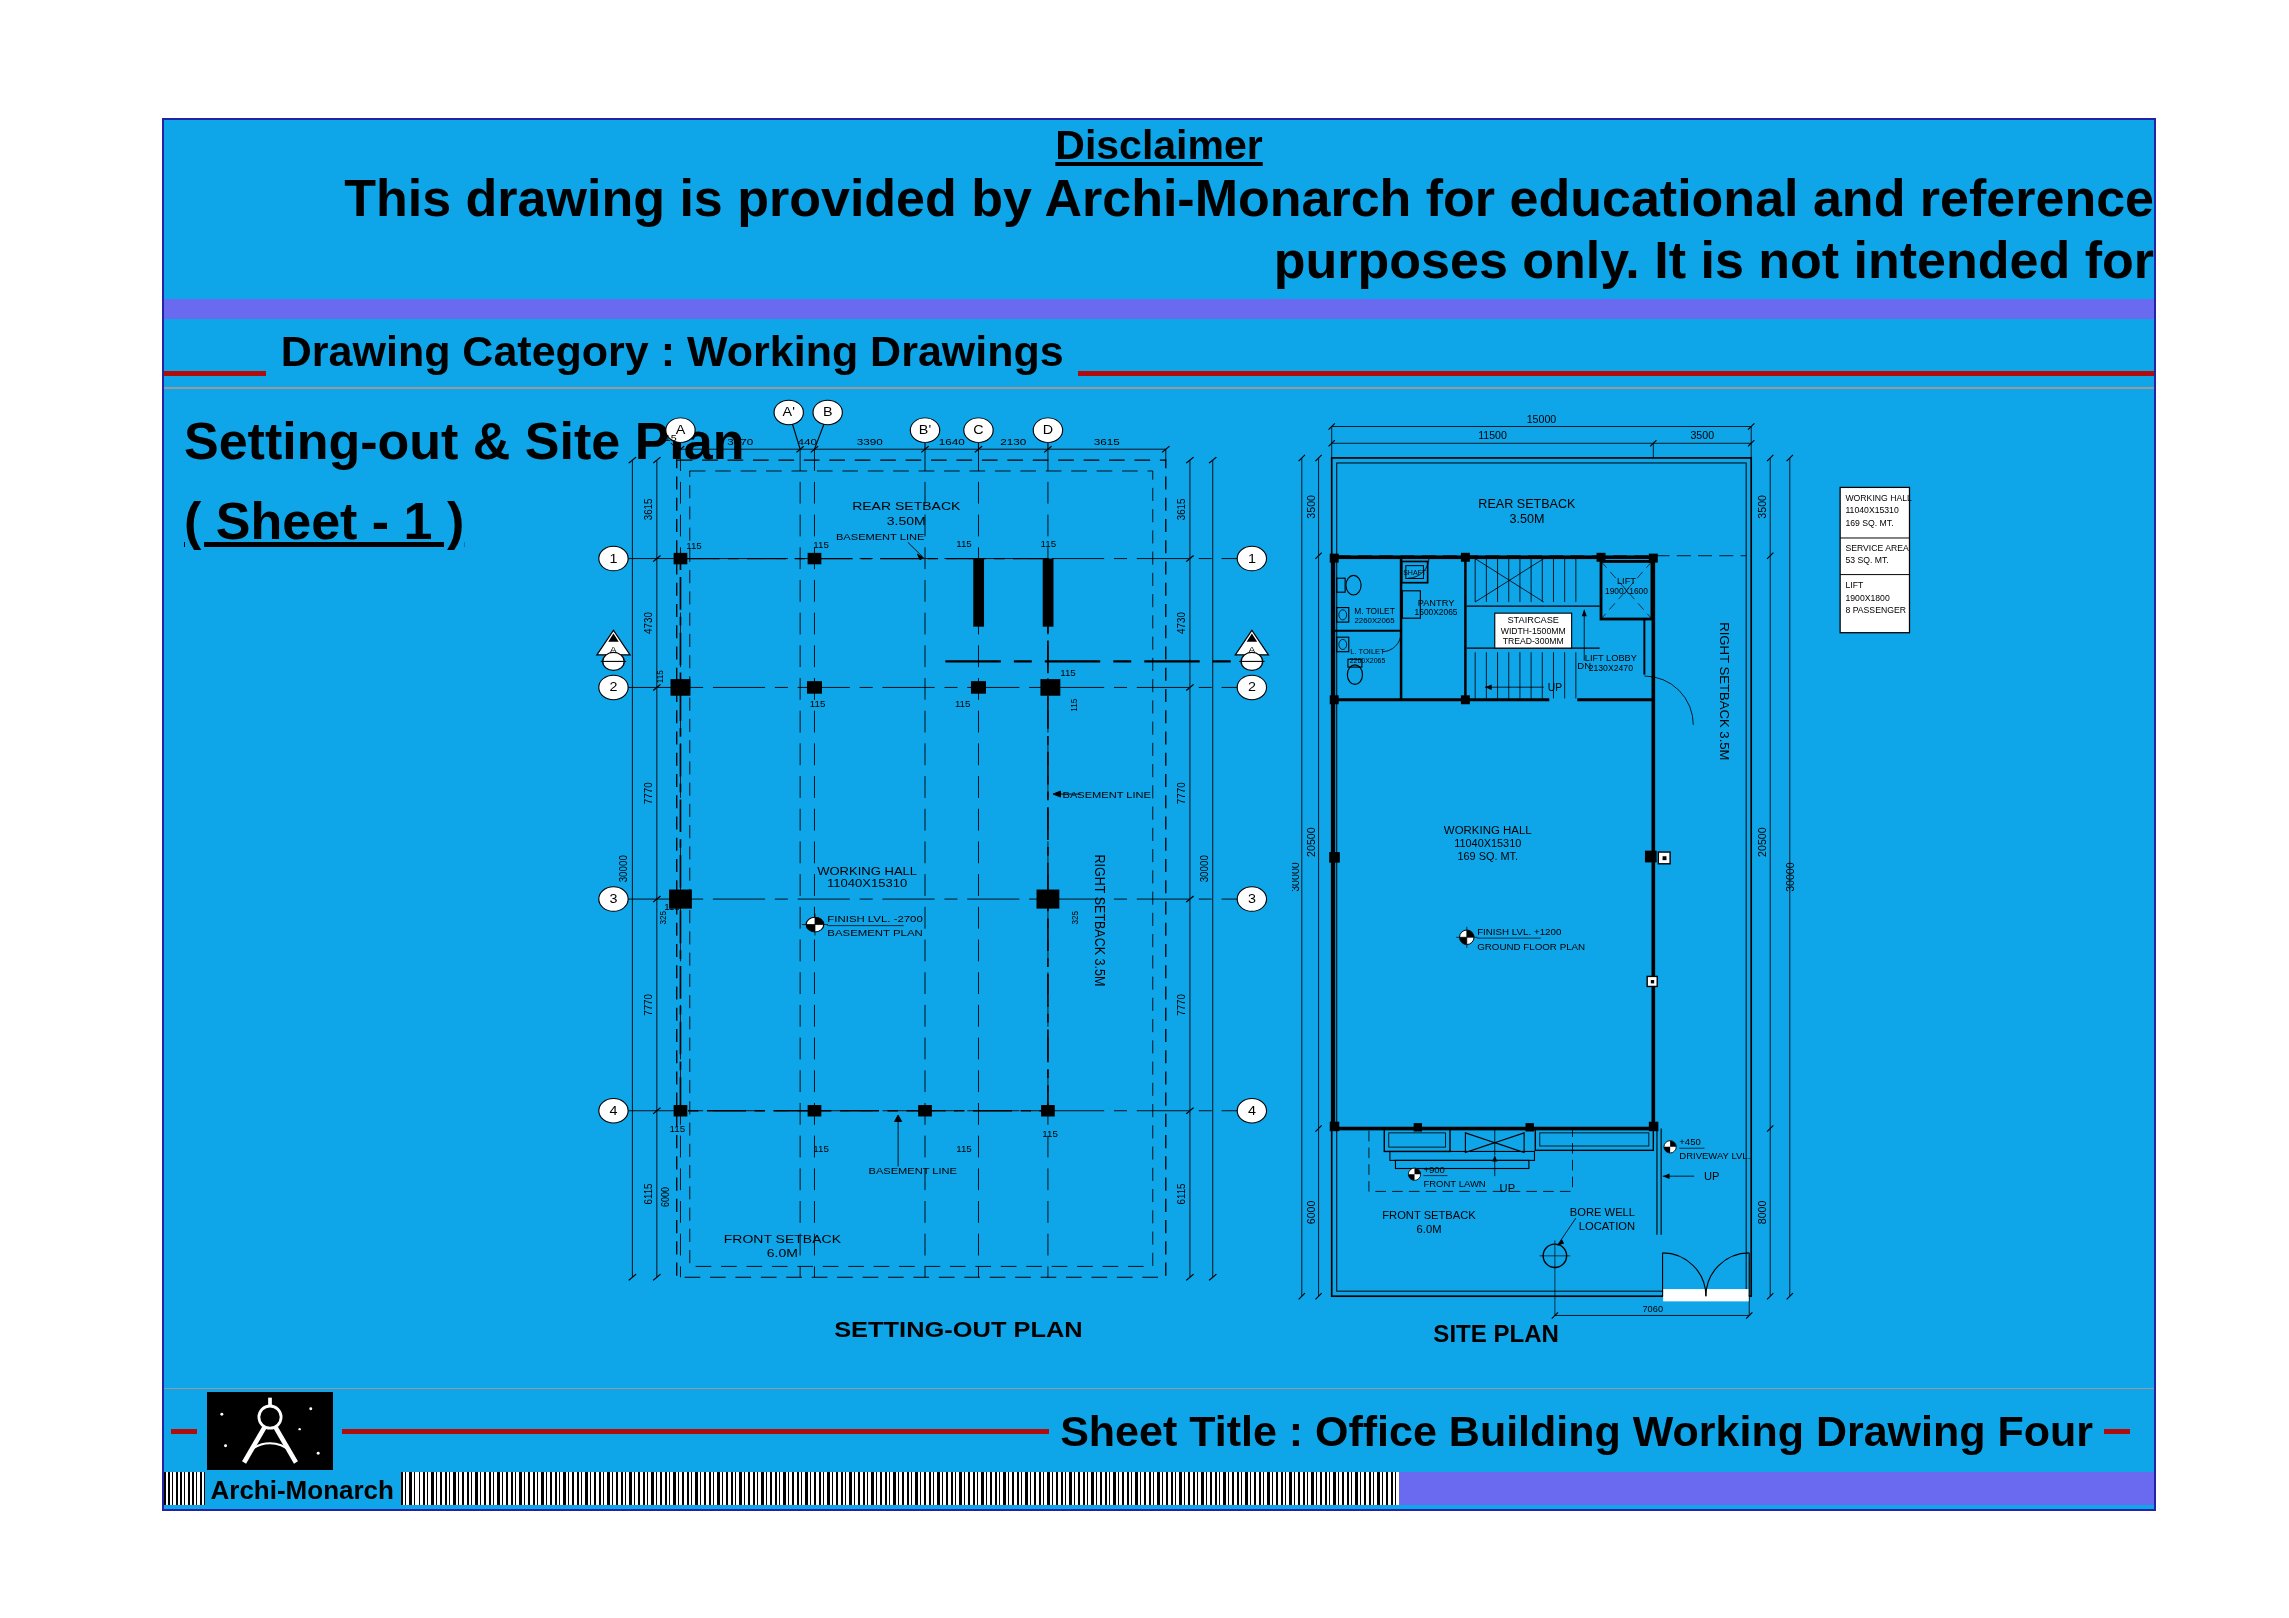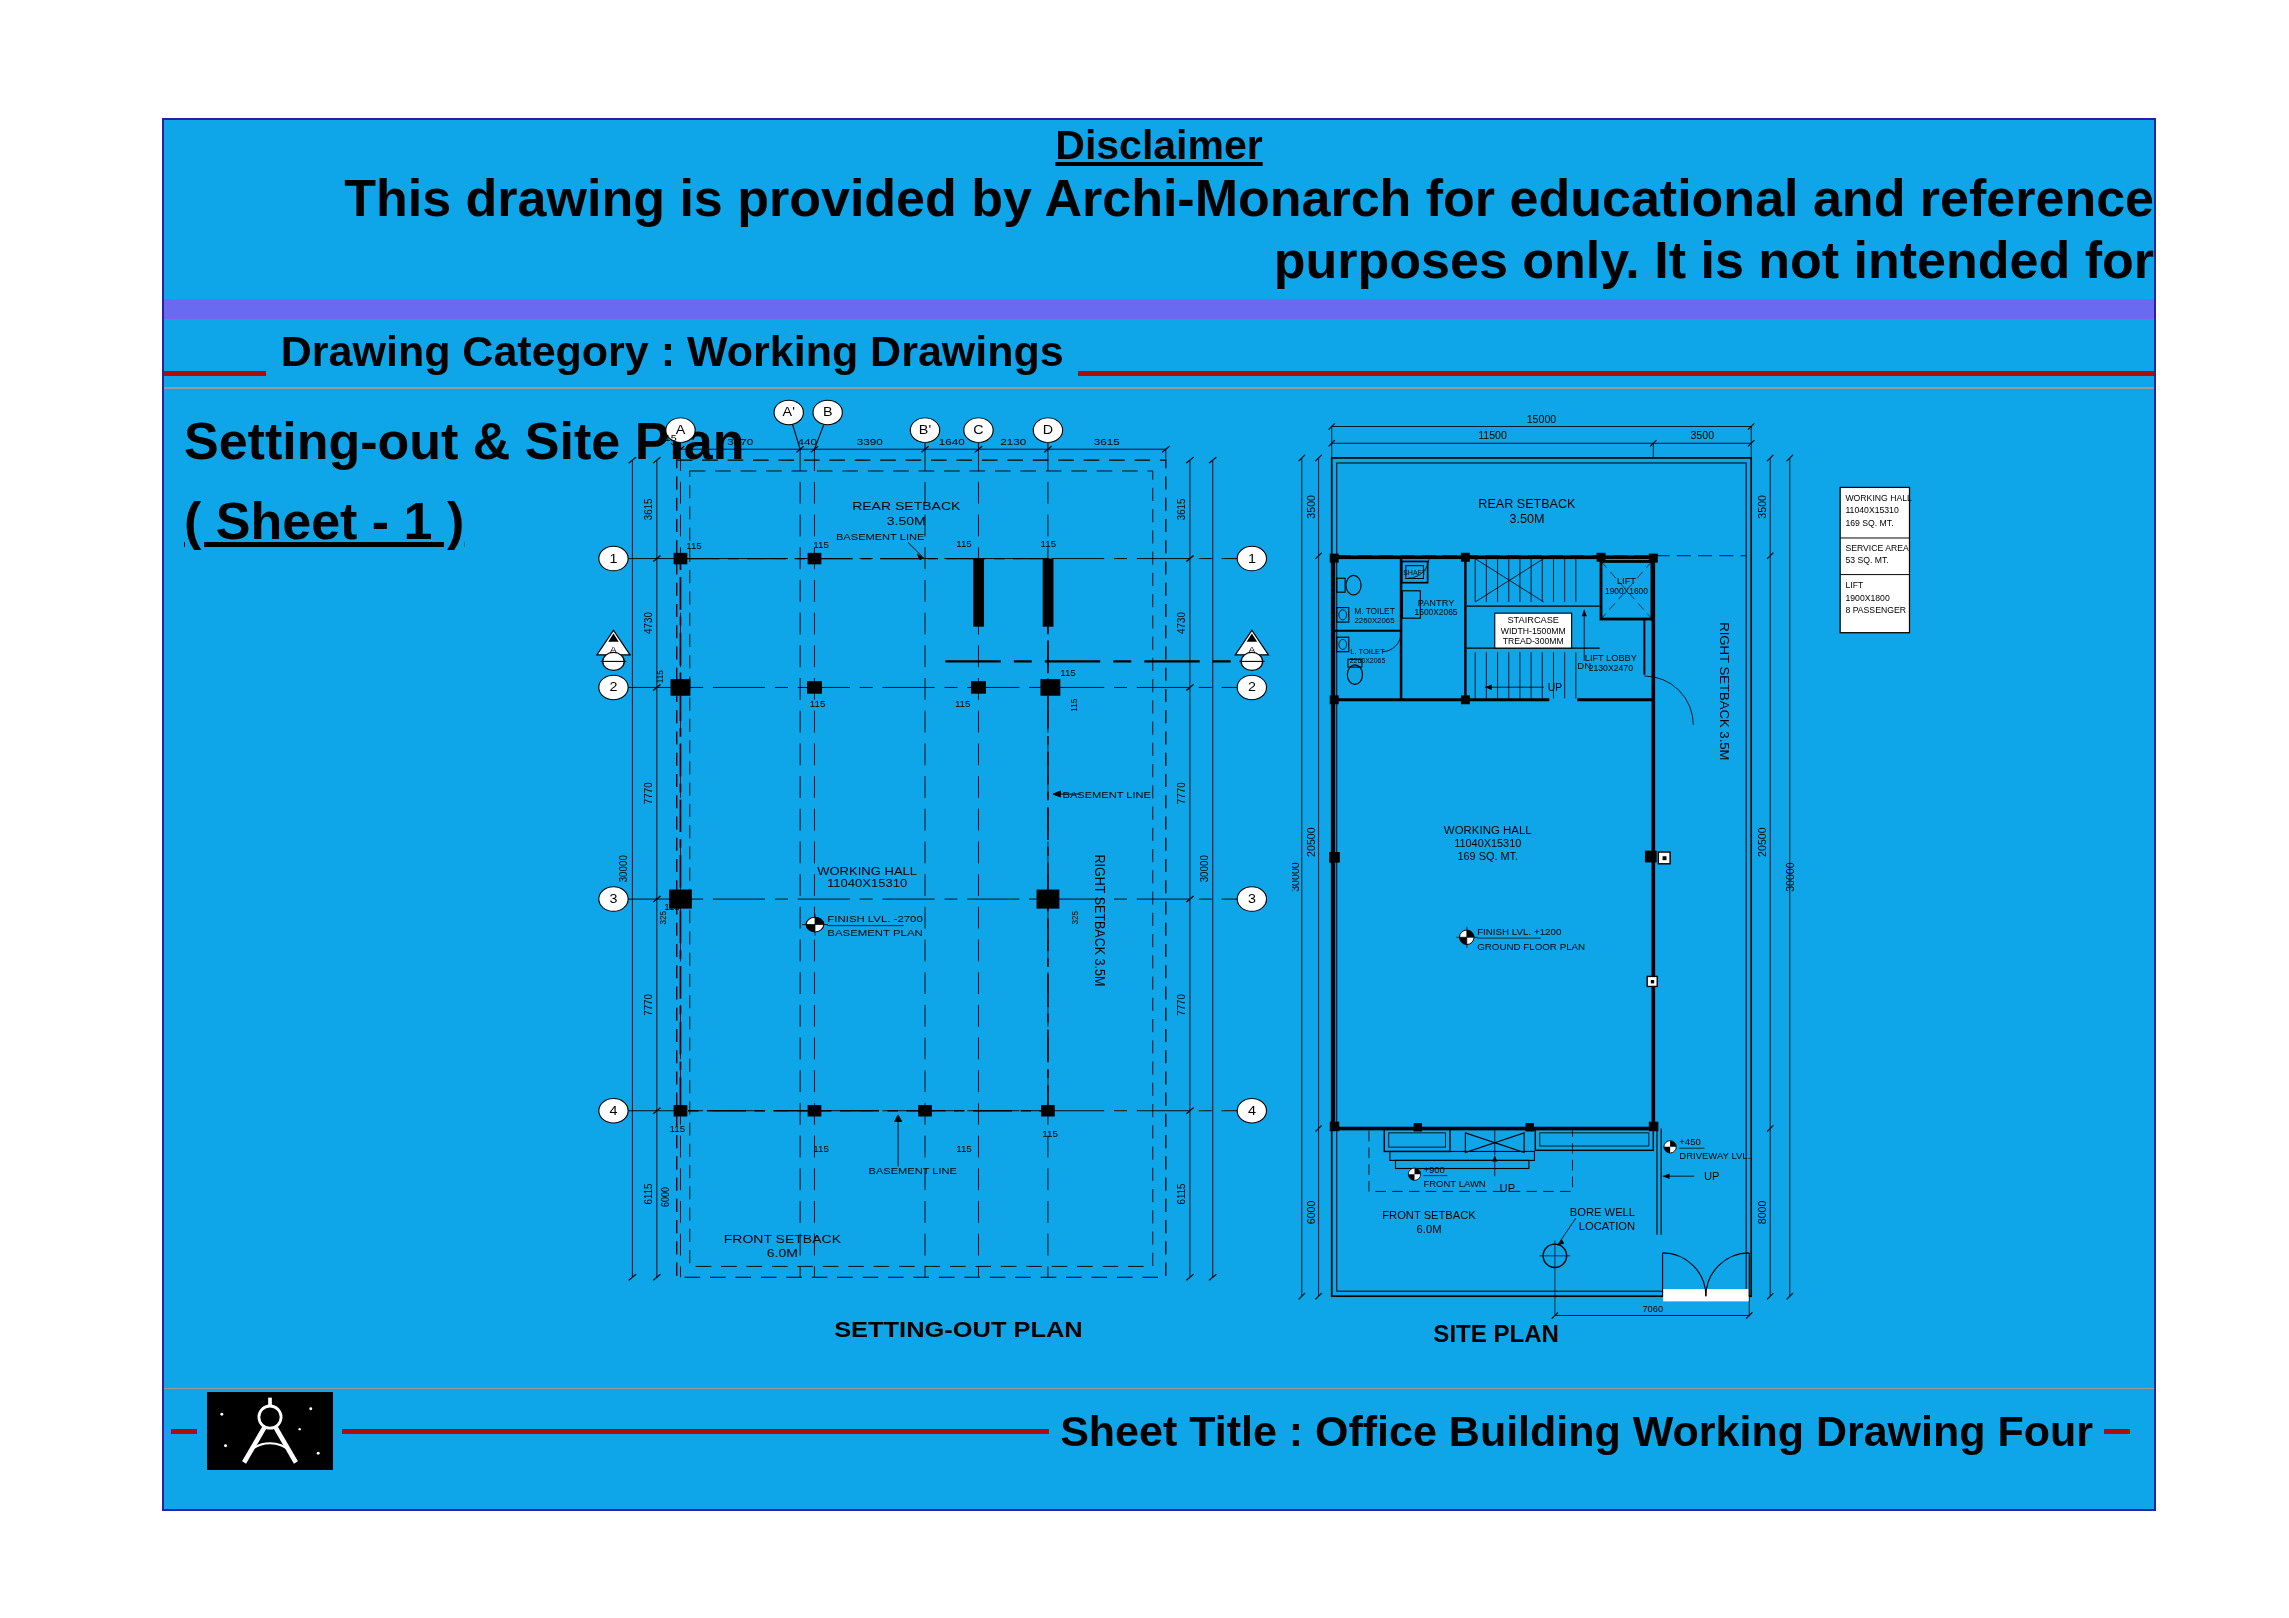--- a/index.html
+++ b/index.html
@@ -480,16 +480,22 @@
             <circle cx="20" cy="58" r="1.6" fill="#fff"></circle>
           <circle cx="120" cy="66" r="1.6" fill="#fff"></circle>
             <circle cx="16" cy="24" r="1.6" fill="#fff"></circle>
           <circle cx="100" cy="40" r="1.3" fill="#fff"></circle>
         </svg>
       </div>
       <div class="redline"></div>
       <div class="f-title">Sheet Title : Office Building Working Drawing Four</div>
       <div class="redseg"></div>
     </div>
+    <div class="f-row2">
+      <div class="barcode-sm"></div>
+      <div class="brand">Archi-Monarch</div>
+      <div class="barcode"></div>
+      <div class="bluebar2"></div>
+    </div>
   </div>
 
 </div>
 
 
 </body></html>

